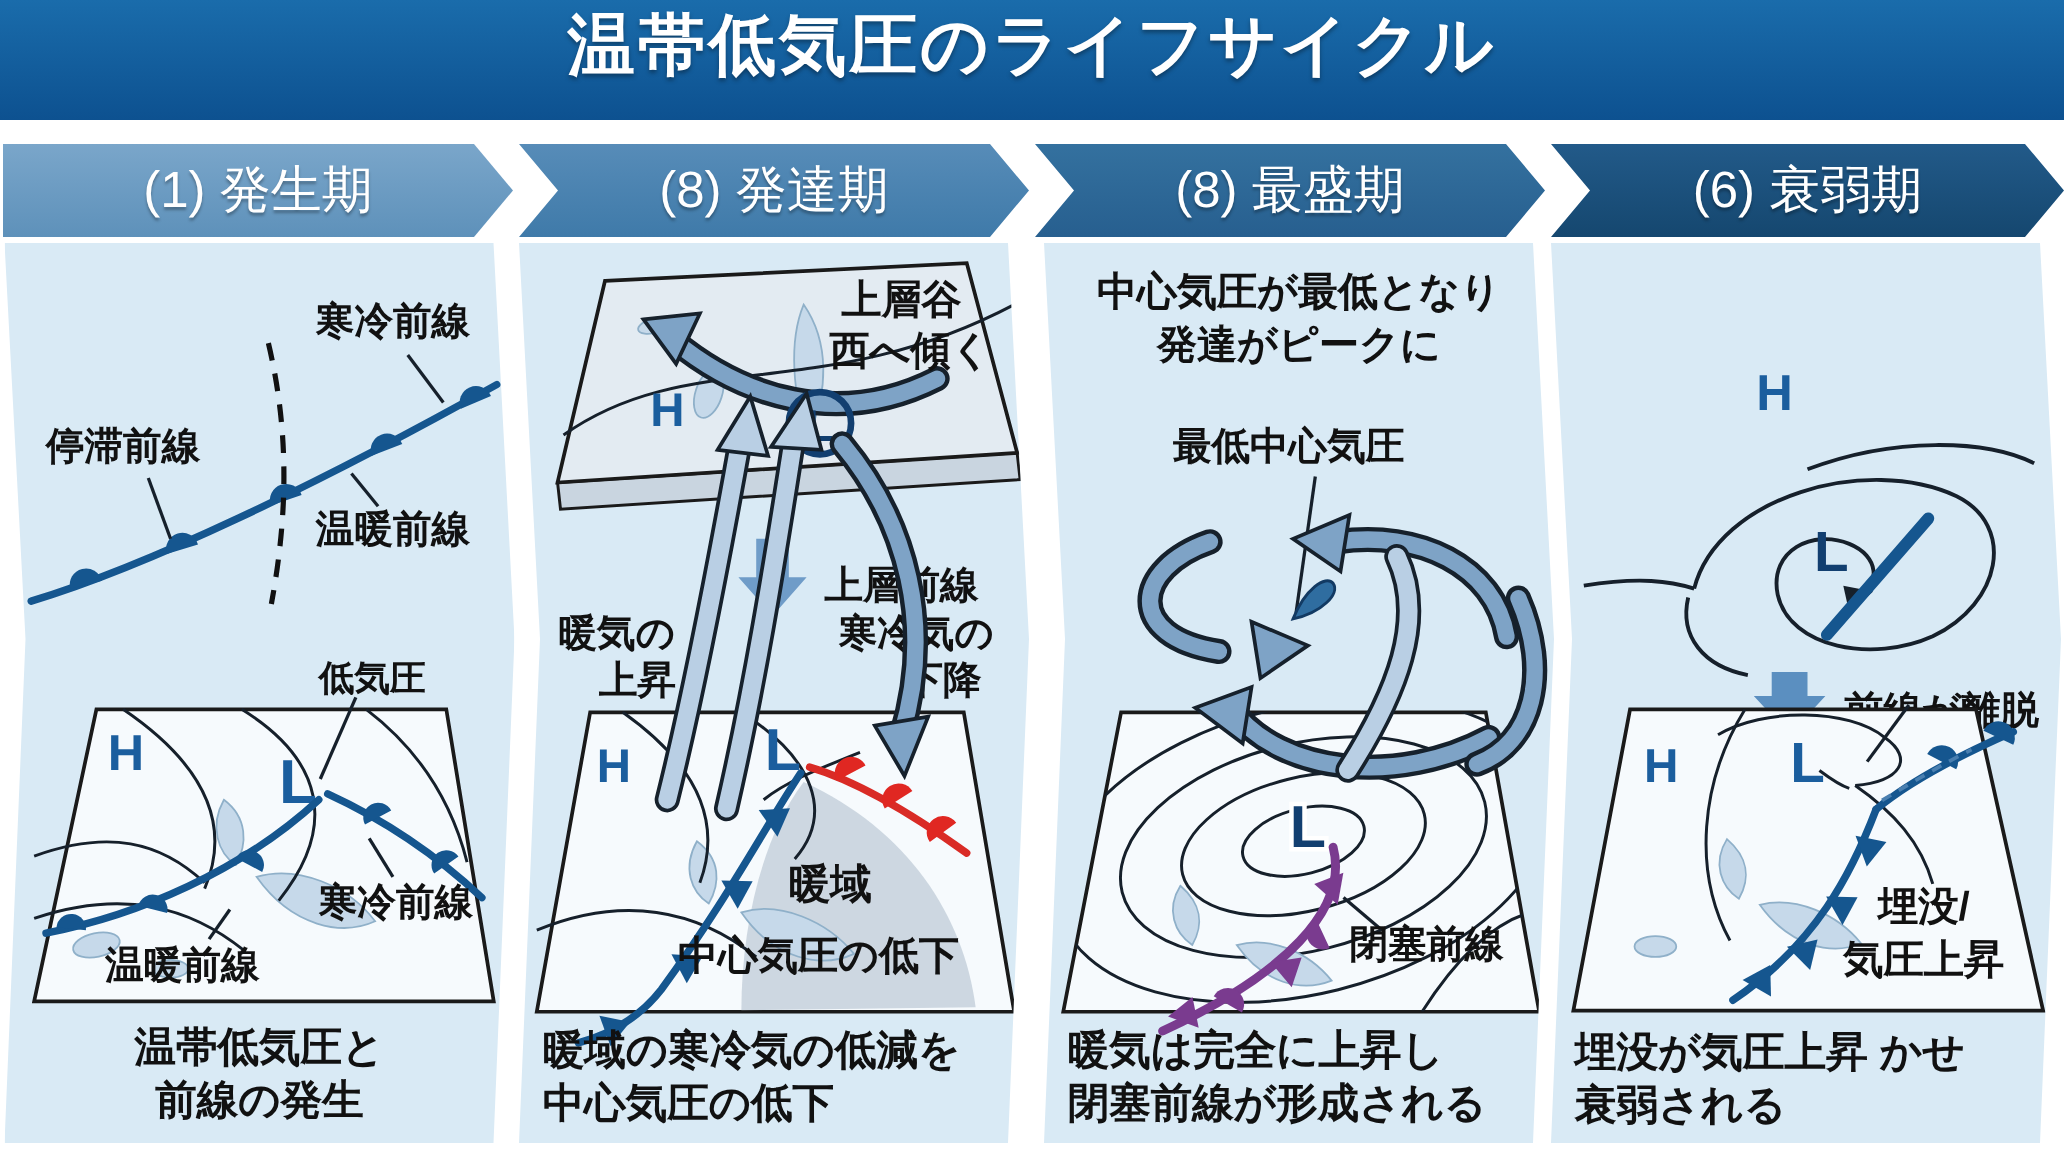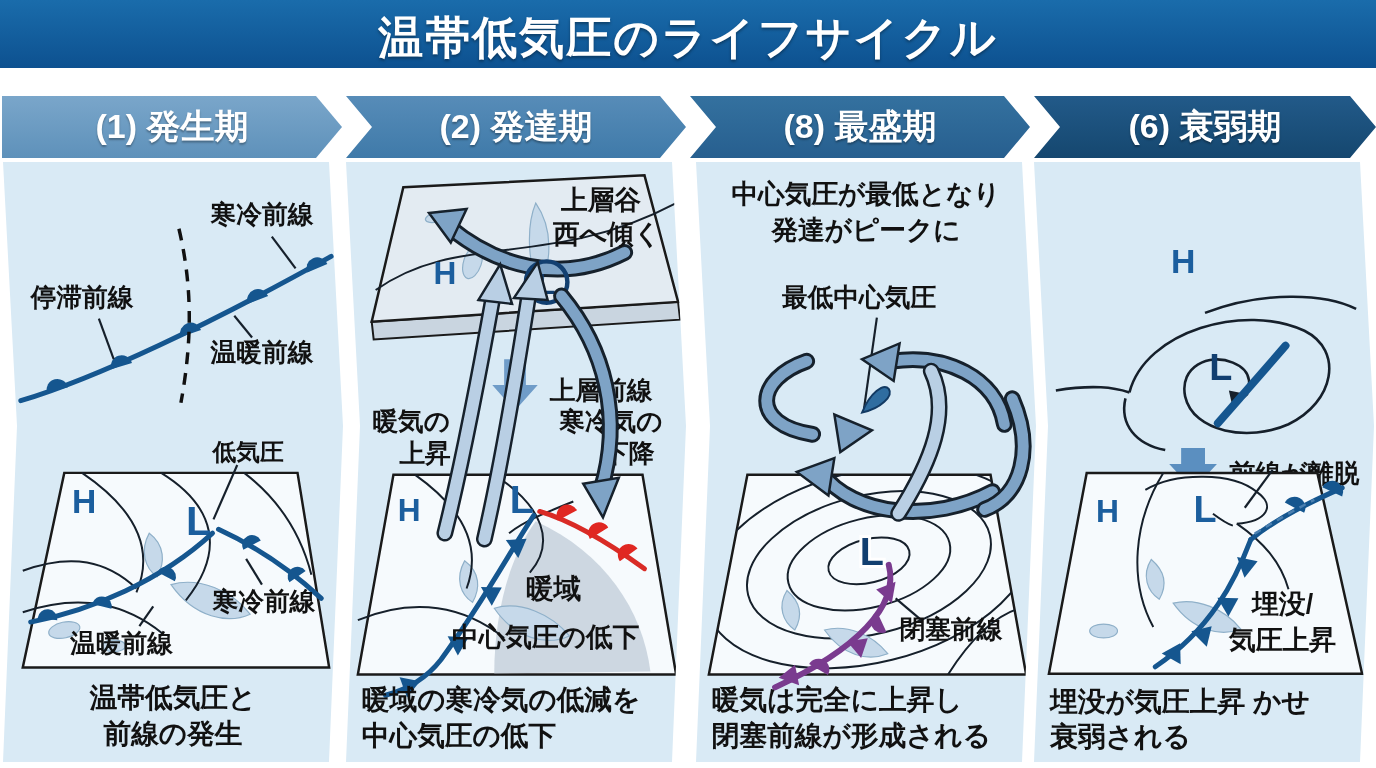--- a/index.html
+++ b/index.html
@@ -1,25 +1,25 @@
 <!DOCTYPE html>
 <html><head>
 <meta charset="utf-8">
 <style>
   html,body{margin:0;padding:0;background:#ffffff;}
   #stage{position:relative;width:1376px;height:768px;background:#ffffff;overflow:hidden;
          font-family:"Liberation Sans",sans-serif;}
   
-  #titlebar{position:absolute;left:0;top:0;width:1376px;height:68px;
-    background:linear-gradient(#1a6cab,#0d5190);display:flex;align-items:flex-end;justify-content:center;}
+  #titlebar{position:absolute;left:0;top:0;width:1376px;height:80px;
+    background:linear-gradient(#1a6cab,#0d5190);display:flex;align-items:flex-start;justify-content:center;}
   #titlebar .ttl{color:#fff;font-size:45px;font-weight:700;letter-spacing:2px;
     text-shadow:0 2px 3px rgba(0,0,0,.35);}
   
   .hdr{position:absolute;top:96px;height:62px;display:flex;align-items:center;justify-content:center;}
-  .hdr span{color:#fff;font-size:34px;font-weight:700;text-shadow:0 2px 2px rgba(0,0,0,.3);}
+  .hdr span{color:#fff;font-size:34px;font-weight:400;text-shadow:0 2px 2px rgba(0,0,0,.3);}
   .chev{clip-path:polygon(0 0,calc(100% - 26px) 0,100% 50%,calc(100% - 26px) 100%,0 100%,26px 50%);}
   .chev-first{clip-path:polygon(0 0,calc(100% - 26px) 0,100% 50%,calc(100% - 26px) 100%,0 100%);}
   
   .panel{position:absolute;top:162px;height:600px;width:340px;background:#d9eaf5;
     clip-path:polygon(0 0,calc(100% - 14px) 0,100% 44%,calc(100% - 14px) 100%,0 100%,14px 44%);}
   .panel svg{display:block;}
   
   text{font-family:"Liberation Sans",sans-serif;font-weight:700;fill:#111;}
   .mid{text-anchor:middle;}
   .t24{font-size:24px;} .t26{font-size:26px;} .t27{font-size:27px;} .t28{font-size:28px;}
@@ -42,21 +42,21 @@
 <div id="stage">
 
   <div id="titlebar">
     <span class="ttl">温帯低気圧のライフサイクル</span>
   </div>
 
   <div class="hdr chev-first" style="left:2px;width:340px;background:linear-gradient(#7aa6ca,#5e91ba);">
     <span>(1) 発生期</span>
   </div>
   <div class="hdr chev" style="left:346px;width:340px;background:linear-gradient(#578cb8,#3f7aa9);">
-    <span>(2) 発達期</span>
+    <span>(8) 発達期</span>
   </div>
   <div class="hdr chev" style="left:690px;width:340px;background:linear-gradient(#34719f,#275f8f);">
     <span>(8) 最盛期</span>
   </div>
   <div class="hdr chev" style="left:1034px;width:342px;background:linear-gradient(#225a89,#15476f);">
     <span>(6) 衰弱期</span>
   </div>
 
   <div class="panel" style="left:3px;">
     <svg width="340" height="600" viewBox="0 0 344 600">

